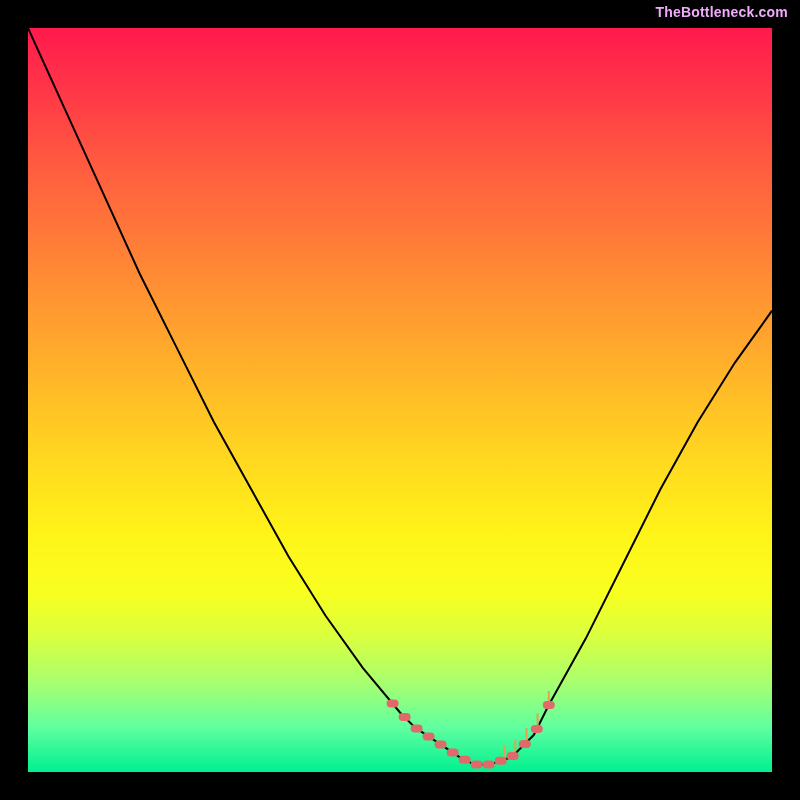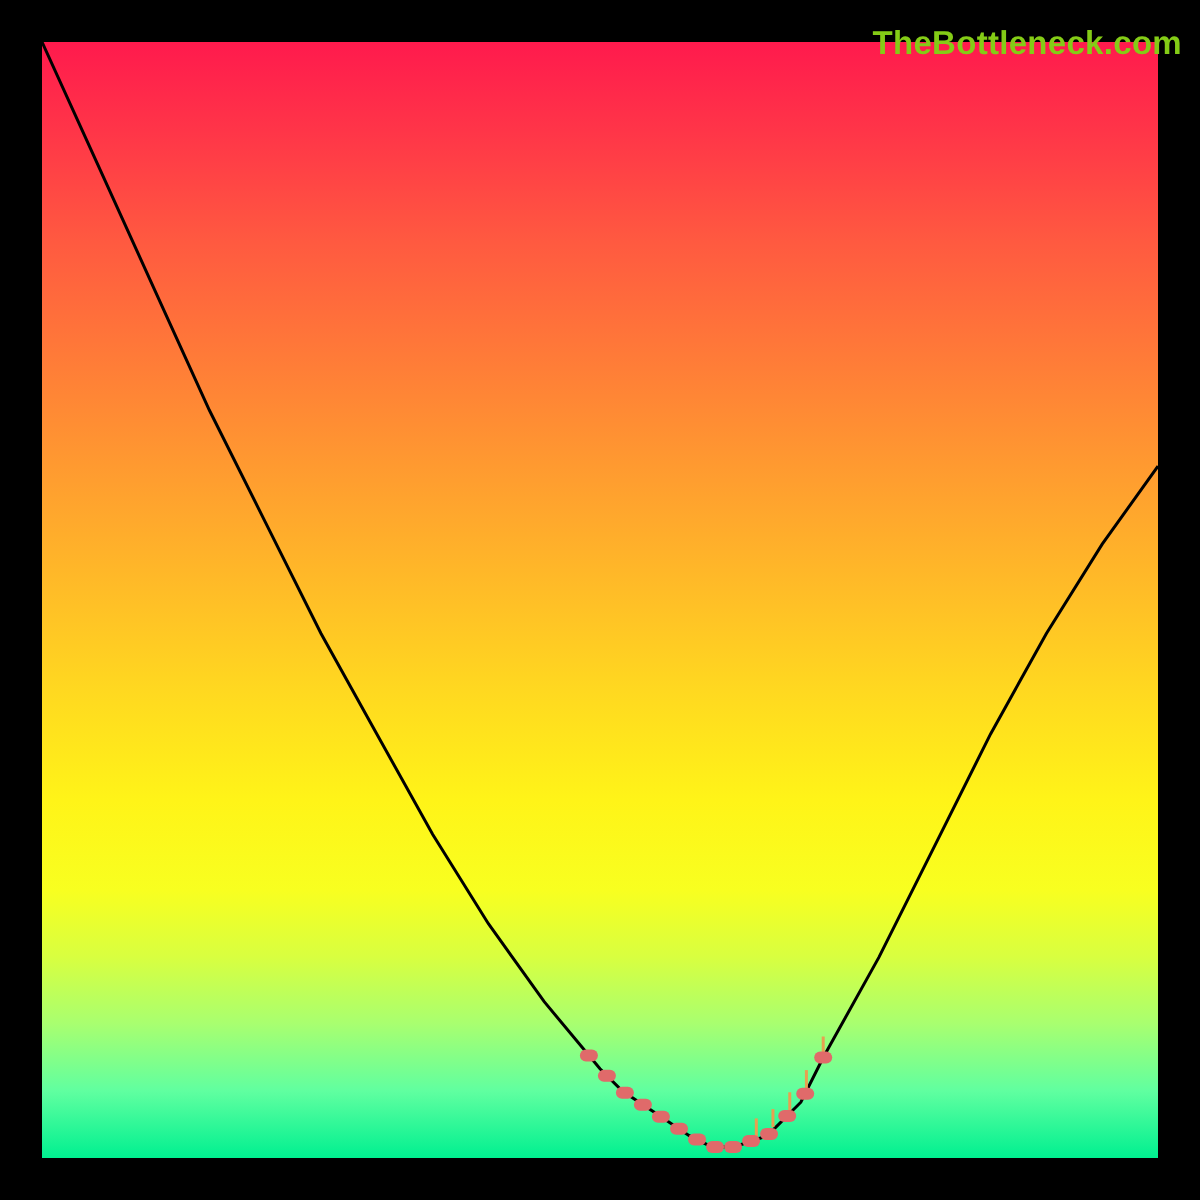--- a/index.html
+++ b/index.html
@@ -46,25 +46,24 @@
     left: 0;
     top: 0;
     width: 744px;
     height: 744px;
   }
   .watermark {
     position: absolute;
     top: 4px;
     right: 12px;
     font-family: Arial, Helvetica, sans-serif;
-    font-size: 22px;
+    font-size: 14px;
     font-weight: 600;
-    color: #84cc16;
+    color: #f0abfc;
     letter-spacing: 0.2px;
-    margin-top: 12px;
   }
 </style>
 </head>
 <body>
 
 <div class="frame">
   <div class="plot-area">
     <svg viewBox="0 0 744 744">
       <g>
         <path id="main-curve" d="M0.0 0.0 L37.2 81.8 L74.4 163.7 L111.6 245.5 L148.8 319.9 L186.0 394.3 L223.2 461.3 L260.4 528.2 L297.6 587.8 L334.8 639.8 L372.0 684.5 L386.9 699.4 L409.2 714.2 L431.5 729.1 L446.4 736.6 L461.3 736.6 L483.6 729.1 L505.9 706.8 L520.8 677.0 L558.0 610.1 L595.2 535.7 L632.4 461.3 L669.6 394.3 L706.8 334.8 L744.0 282.7" fill="none" stroke="#000" stroke-width="2"></path>

